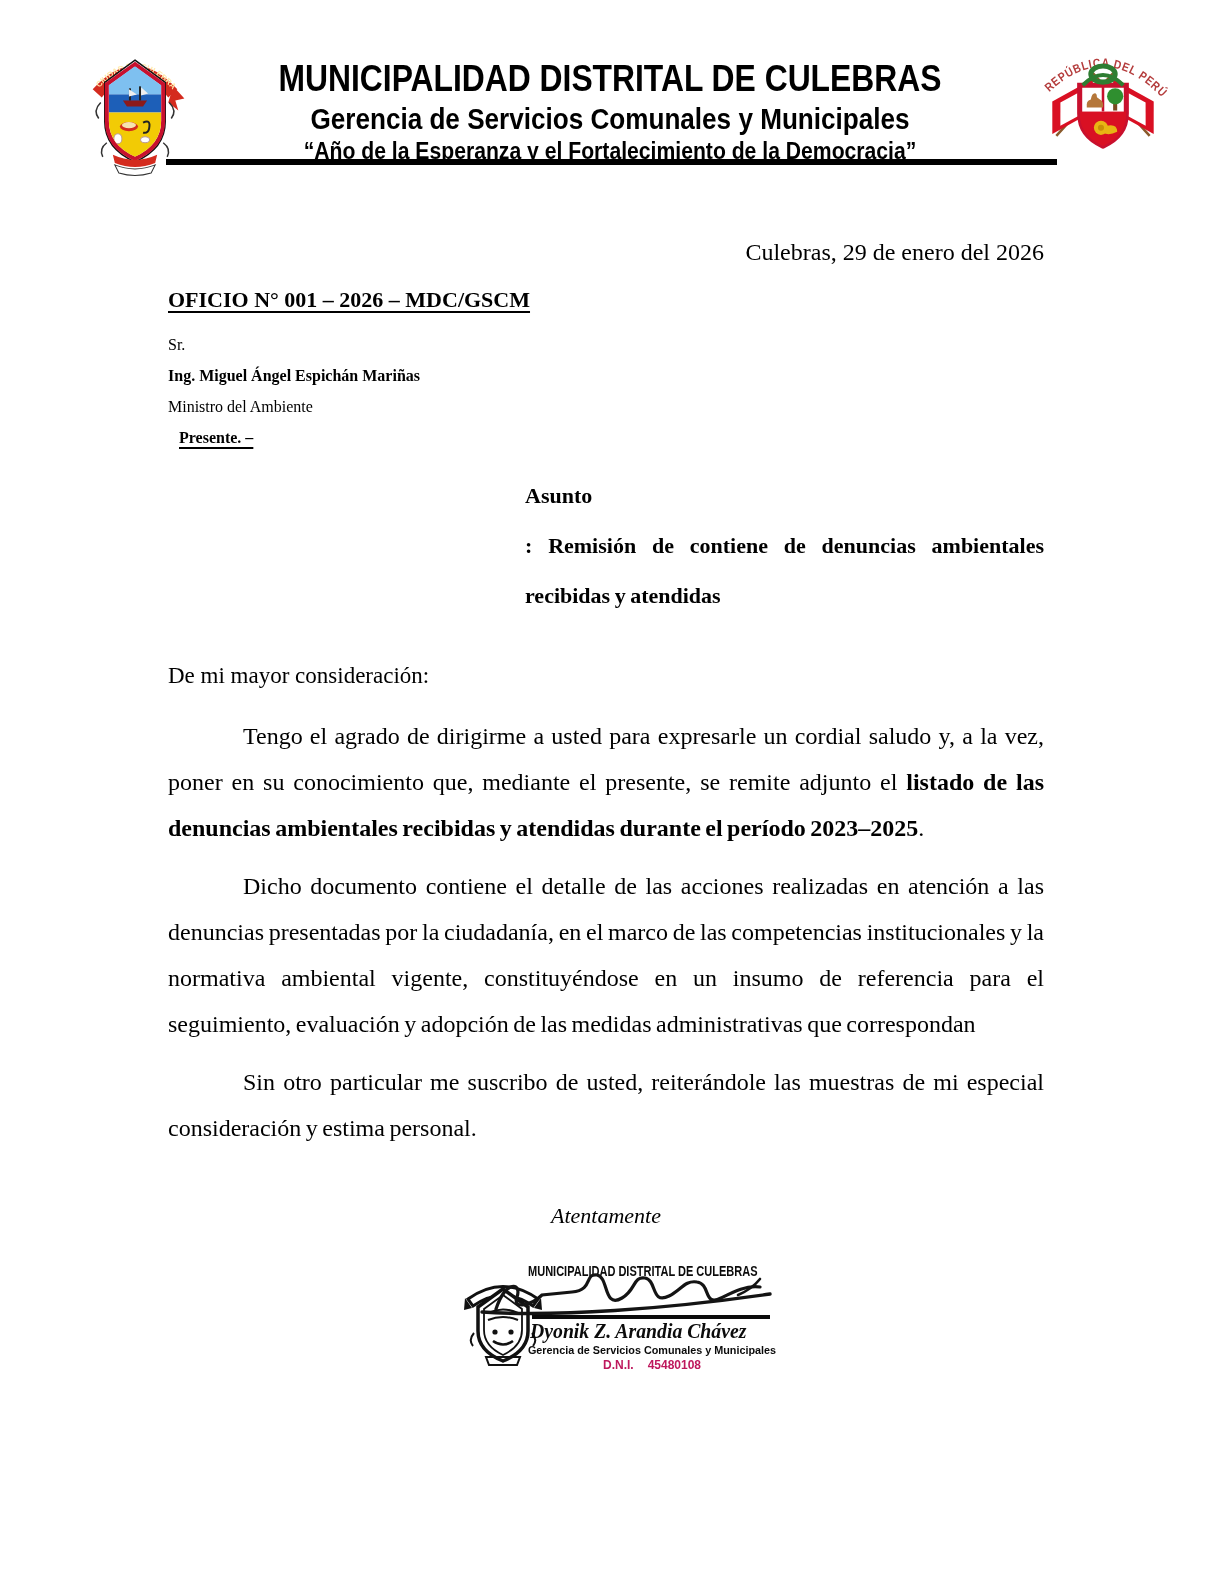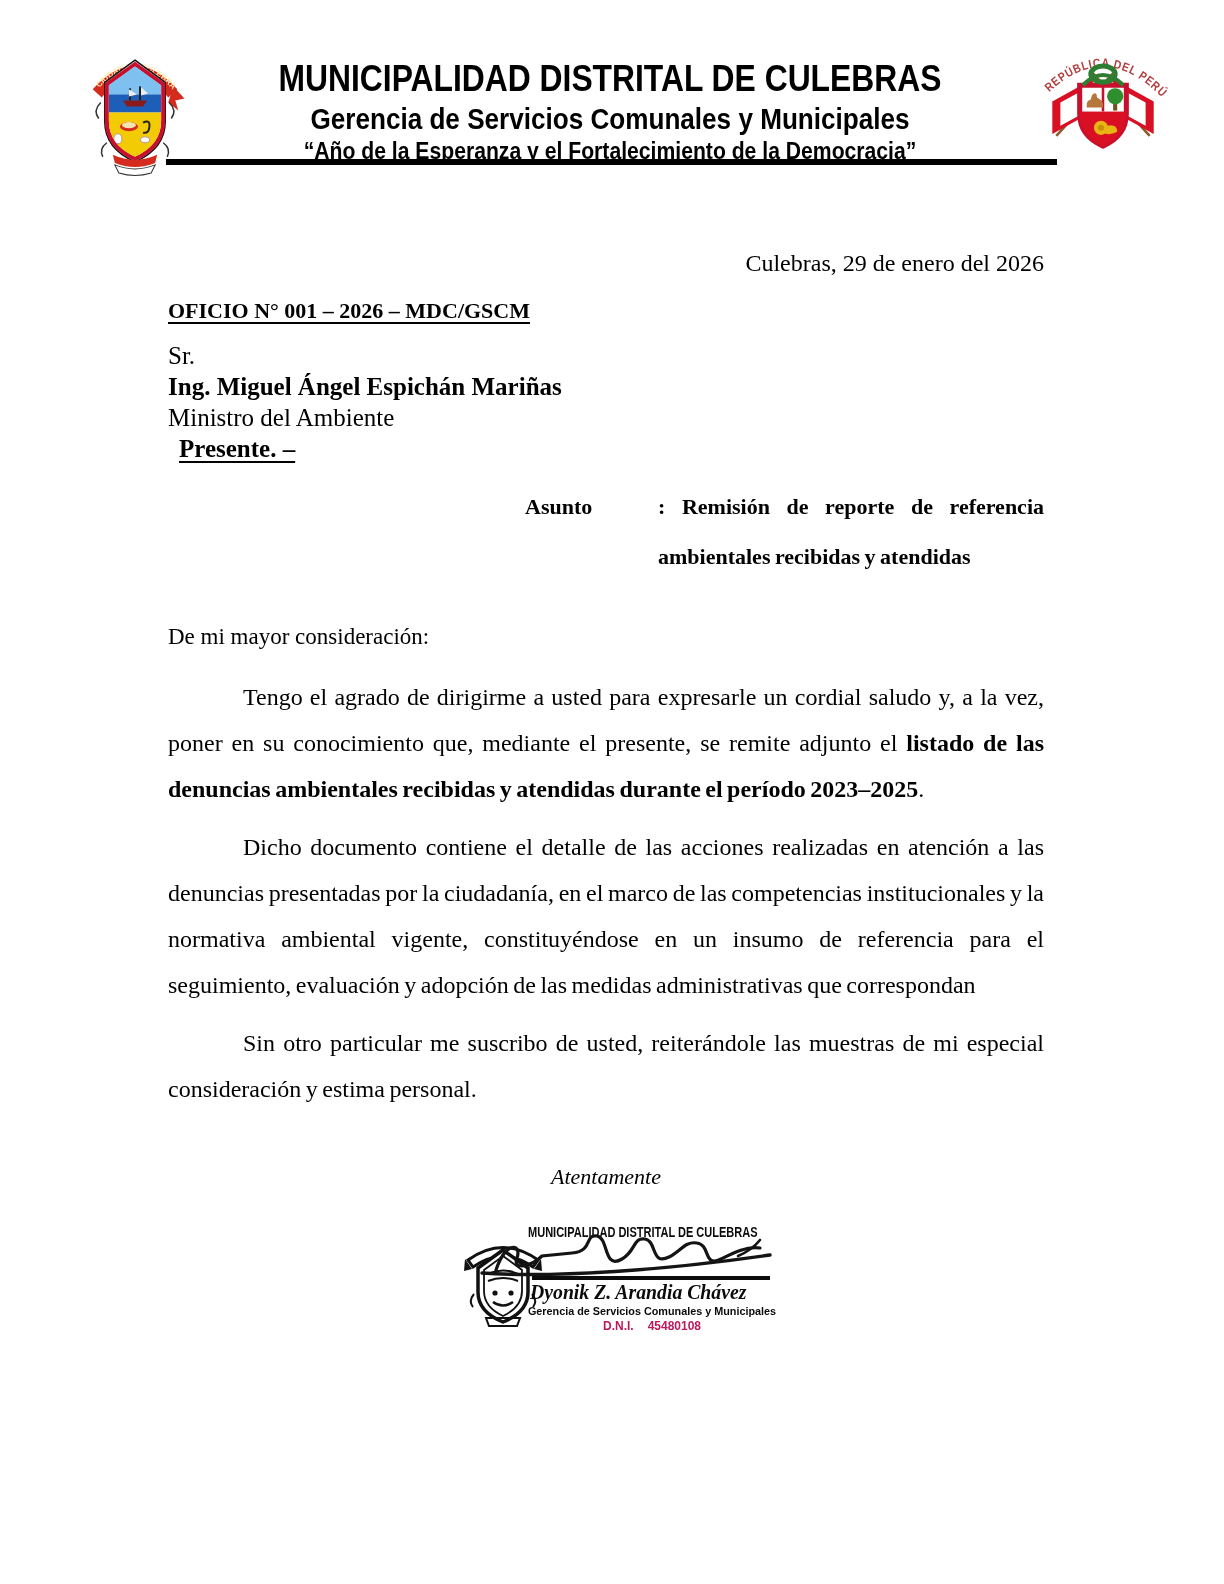--- a/index.html
+++ b/index.html
@@ -18,30 +18,30 @@
   .crest-left  { position:absolute; left:83px;  top:42px; width:104px; height:136px; }
   .crest-right { position:absolute; left:1032px; top:38px; width:142px; height:138px; }
   .head-text   { position:absolute; left:220px; top:58px; width:780px; text-align:center;
                  font-family:"Liberation Sans", sans-serif; font-weight:bold; color:#000; }
   .head-title    { font-size:37px; line-height:42px; white-space:nowrap; transform:scaleX(0.86); letter-spacing:0; }
   .head-subtitle { font-size:29px; line-height:34px; white-space:nowrap; transform:scaleX(0.90); margin-top:2px; }
   .head-motto    { font-size:23px; line-height:26px; white-space:nowrap; transform:scaleX(0.92); margin-top:2px; }
   .head-rule { position:absolute; left:166px; top:159px; width:891px; height:6px; background:#000; }
 
   
-  .main { position:absolute; left:168px; top:16px; width:876px; }
+  .main { position:absolute; left:168px; top:5px; width:876px; }
   .date-line { margin:0; padding-top:232px; text-align:right; font-size:24px; line-height:30px; }
   .oficio { margin:20px 0 0 0; font-size:22px; font-weight:bold; text-decoration:underline;
             text-underline-offset:4px; text-decoration-thickness:2px; }
-  .rcpt { margin:0; font-size:25px; line-height:31px; }
+  .rcpt { margin:0; font-size:16px; line-height:31px; }
   .rcpt.first { margin-top:16px; }
   .rcpt.bold { font-weight:bold; }
   .rcpt.underline { font-weight:bold; text-decoration:underline; text-underline-offset:4px; text-decoration-thickness:2px;margin-left:11px; }
 
-  .subject-row { display:flex; margin-top:18px; padding-left:357px; font-weight:bold; font-size:22px; }
+  .subject-row { display:flex; margin-top:18px; padding-left:357px; font-weight:bold; font-size:22px;flex-direction:column; }
   .subject-label { width:133px; line-height:50px; flex:none; }
   .subject-text { flex:1; line-height:50px; text-align:justify; word-spacing:-1px; }
 
   .greeting { margin:40px 0 0 0; font-size:23px; line-height:30px; }
   .para { margin:0; font-size:24px; line-height:46px; text-align:justify; text-indent:75px; word-spacing:-1.5px; }
   .para.p1 { margin-top:22px; }
   .para.p2 { margin-top:12px; }
   .para.p3 { margin-top:12px; }
   .para b { font-weight:bold; }
 
@@ -166,21 +166,21 @@
 
     <p class="oficio">OFICIO N° 001 – 2026 – MDC/GSCM</p>
 
     <p class="rcpt first">Sr.</p>
     <p class="rcpt bold">Ing. Miguel Ángel Espichán Mariñas</p>
     <p class="rcpt">Ministro del Ambiente</p>
     <p class="rcpt underline">Presente. –</p>
 
     <div class="subject-row">
       <span class="subject-label">Asunto</span>
-      <div class="subject-text">: Remisión de reporte de referencia ambientales recibidas y atendidas</div>
+      <div class="subject-text">: Remisión de contiene de denuncias ambientales recibidas y atendidas</div>
     </div>
 
     <p class="greeting">De mi mayor consideración:</p>
 
     <p class="para p1"><span>Tengo el agrado de dirigirme a usted para expresarle un cordial saludo y, a la vez, poner en su conocimiento que, mediante el presente, se remite adjunto el </span><b>listado de las denuncias ambientales recibidas y atendidas durante el período 2023–2025</b><span>.</span></p>
 
     <p class="para p2">Dicho documento contiene el detalle de las acciones realizadas en atención a las denuncias presentadas por la ciudadanía, en el marco de las competencias institucionales y la normativa ambiental vigente, constituyéndose en un insumo de referencia para el seguimiento, evaluación y adopción de las medidas administrativas que correspondan</p>
 
     <p class="para p3">Sin otro particular me suscribo de usted, reiterándole las muestras de mi especial consideración y estima personal.</p>
 

